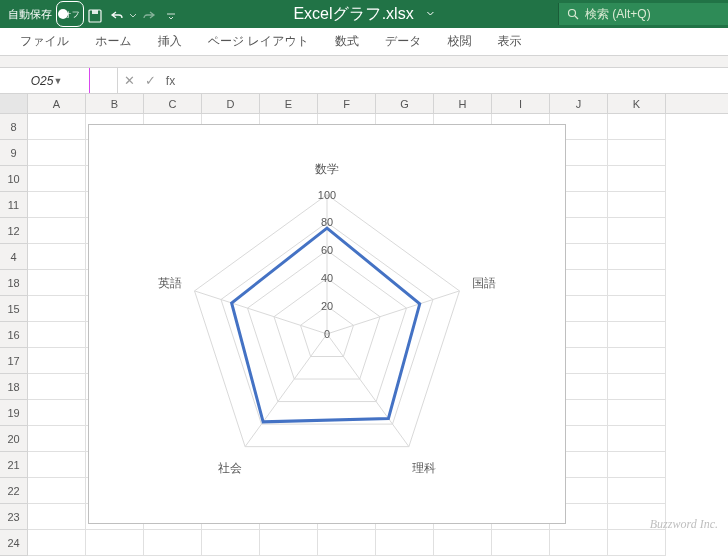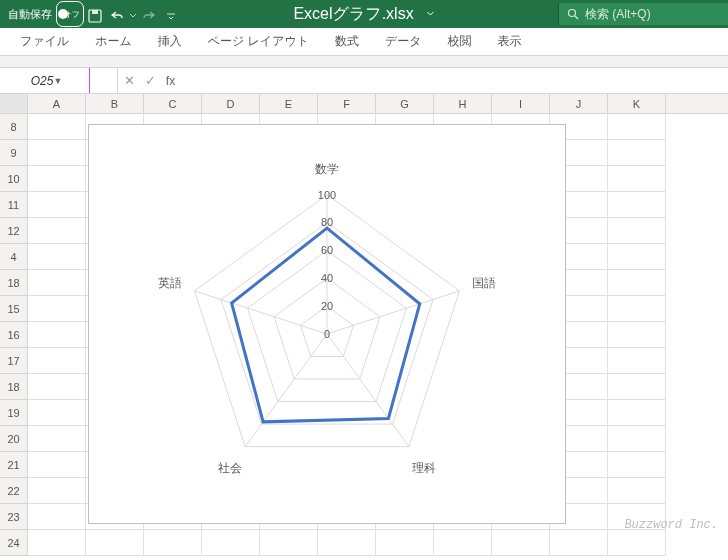--- a/index.html
+++ b/index.html
@@ -43,21 +43,21 @@
   .row { display: flex; height: 26px; }
   .rowhead { width: 28px; background: #f3f2f1; border-right: 1px solid #d4d4d4; border-bottom: 1px solid #d4d4d4; display: flex; align-items: center; justify-content: center; color: #555; font-size: 11px; }
   .cell { width: 58px; border-right: 1px solid #e0e0e0; border-bottom: 1px solid #e0e0e0; }
 
   
   .chart { position: absolute; left: 88px; top: 30px; width: 478px; height: 400px; background: #fff; border: 1px solid #bfbfbf; }
   .chart svg { width: 100%; height: 100%; }
   .radartxt { font-size: 12px; fill: #595959; text-anchor: middle; }
   .radartick { font-size: 11px; fill: #595959; text-anchor: middle; }
 
-  .watermark { position: absolute; right: 10px; bottom: 28px; font-size: 12px; color: #bfbfbf; font-style: italic; font-family: Liberation Mono, monospace; }
+  .watermark { position: absolute; right: 10px; bottom: 28px; font-size: 12px; color: #bfbfbf; font-style: italic; font-family: Liberation Serif, serif; }
 </style>
 </head>
 <body>
 
 <div class="titlebar">
   <div class="left">
     <div class="autosave">
       <span>自動保存</span>
       <span class="toggle">
         <span class="knob"></span>

